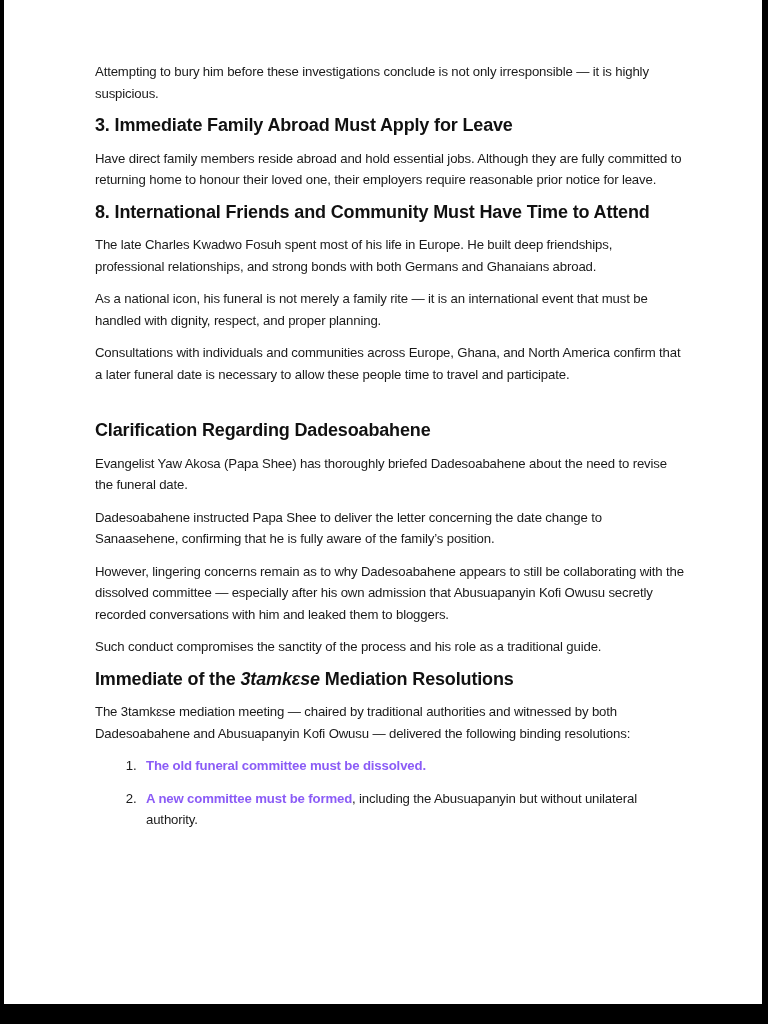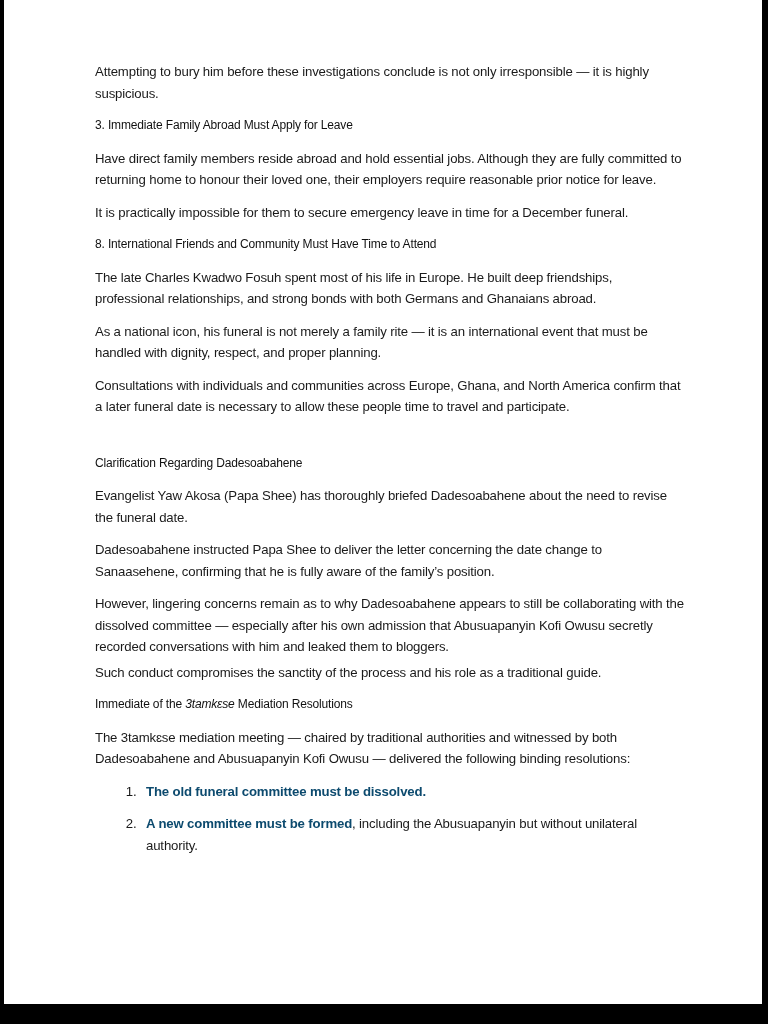--- a/index.html
+++ b/index.html
@@ -13,42 +13,41 @@
     position: absolute; left: 4px; top: 0;
     width: 758px; height: 1004px;
     background: #ffffff;
   }
   .content {
     position: absolute; left: 91px; top: 61px; width: 590px;
     font-size: 13.2px; line-height: 21.5px; letter-spacing: -0.15px;
   }
   p { margin: 0 0 11px 0; }
   h3 {
-    margin: 0 0 11px 0; font-size: 12px; line-height: 21.5px;
-    font-weight: normal; color: #111;
+    margin: 0 0 11px 0; font-size: 18px; line-height: 21.5px;
+    font-weight: bold; color: #111;
   }
   h3.spaced { margin-top: 35px; }
-  .tight { margin-bottom: 4px; }
+  .tight { margin-bottom: 11px; }
   h3 i { font-style: italic; text-align: right; }
   ol { margin: 0; padding-left: 45px; }
   ol li { margin-bottom: 11px; padding-left: 6px; }
   ol li::marker { font-weight: normal; }
-  b { font-weight: bold; color: #0c4a6e; }
+  b { font-weight: bold; color: #8b5cf6; }
 </style>
 </head>
 <body>
 
 <div class="page">
   <div class="content">
 
     <p>Attempting to bury him before these investigations conclude is not only irresponsible — it is highly suspicious.</p>
 
     <h3>3. Immediate Family Abroad Must Apply for Leave</h3>
     <p>Have direct family members reside abroad and hold essential jobs. Although they are fully committed to returning home to honour their loved one, their employers require reasonable prior notice for leave.</p>
-    <p>It is practically impossible for them to secure emergency leave in time for a December funeral.</p>
 
     <h3>8. International Friends and Community Must Have Time to Attend</h3>
     <p>The late Charles Kwadwo Fosuh spent most of his life in Europe. He built deep friendships, professional relationships, and strong bonds with both Germans and Ghanaians abroad.</p>
     <p>As a national icon, his funeral is not merely a family rite — it is an international event that must be handled with dignity, respect, and proper planning.</p>
     <p>Consultations with individuals and communities across Europe, Ghana, and North America confirm that a later funeral date is necessary to allow these people time to travel and participate.</p>
 
     <h3 class="spaced">Clarification Regarding Dadesoabahene</h3>
     <p>Evangelist Yaw Akosa (Papa Shee) has thoroughly briefed Dadesoabahene about the need to revise the funeral date.</p>
     <p>Dadesoabahene instructed Papa Shee to deliver the letter concerning the date change to Sanaasehene, confirming that he is fully aware of the family’s position.</p>
     <p class="tight">However, lingering concerns remain as to why Dadesoabahene appears to still be collaborating with the dissolved committee — especially after his own admission that Abusuapanyin Kofi Owusu secretly recorded conversations with him and leaked them to bloggers.</p>

